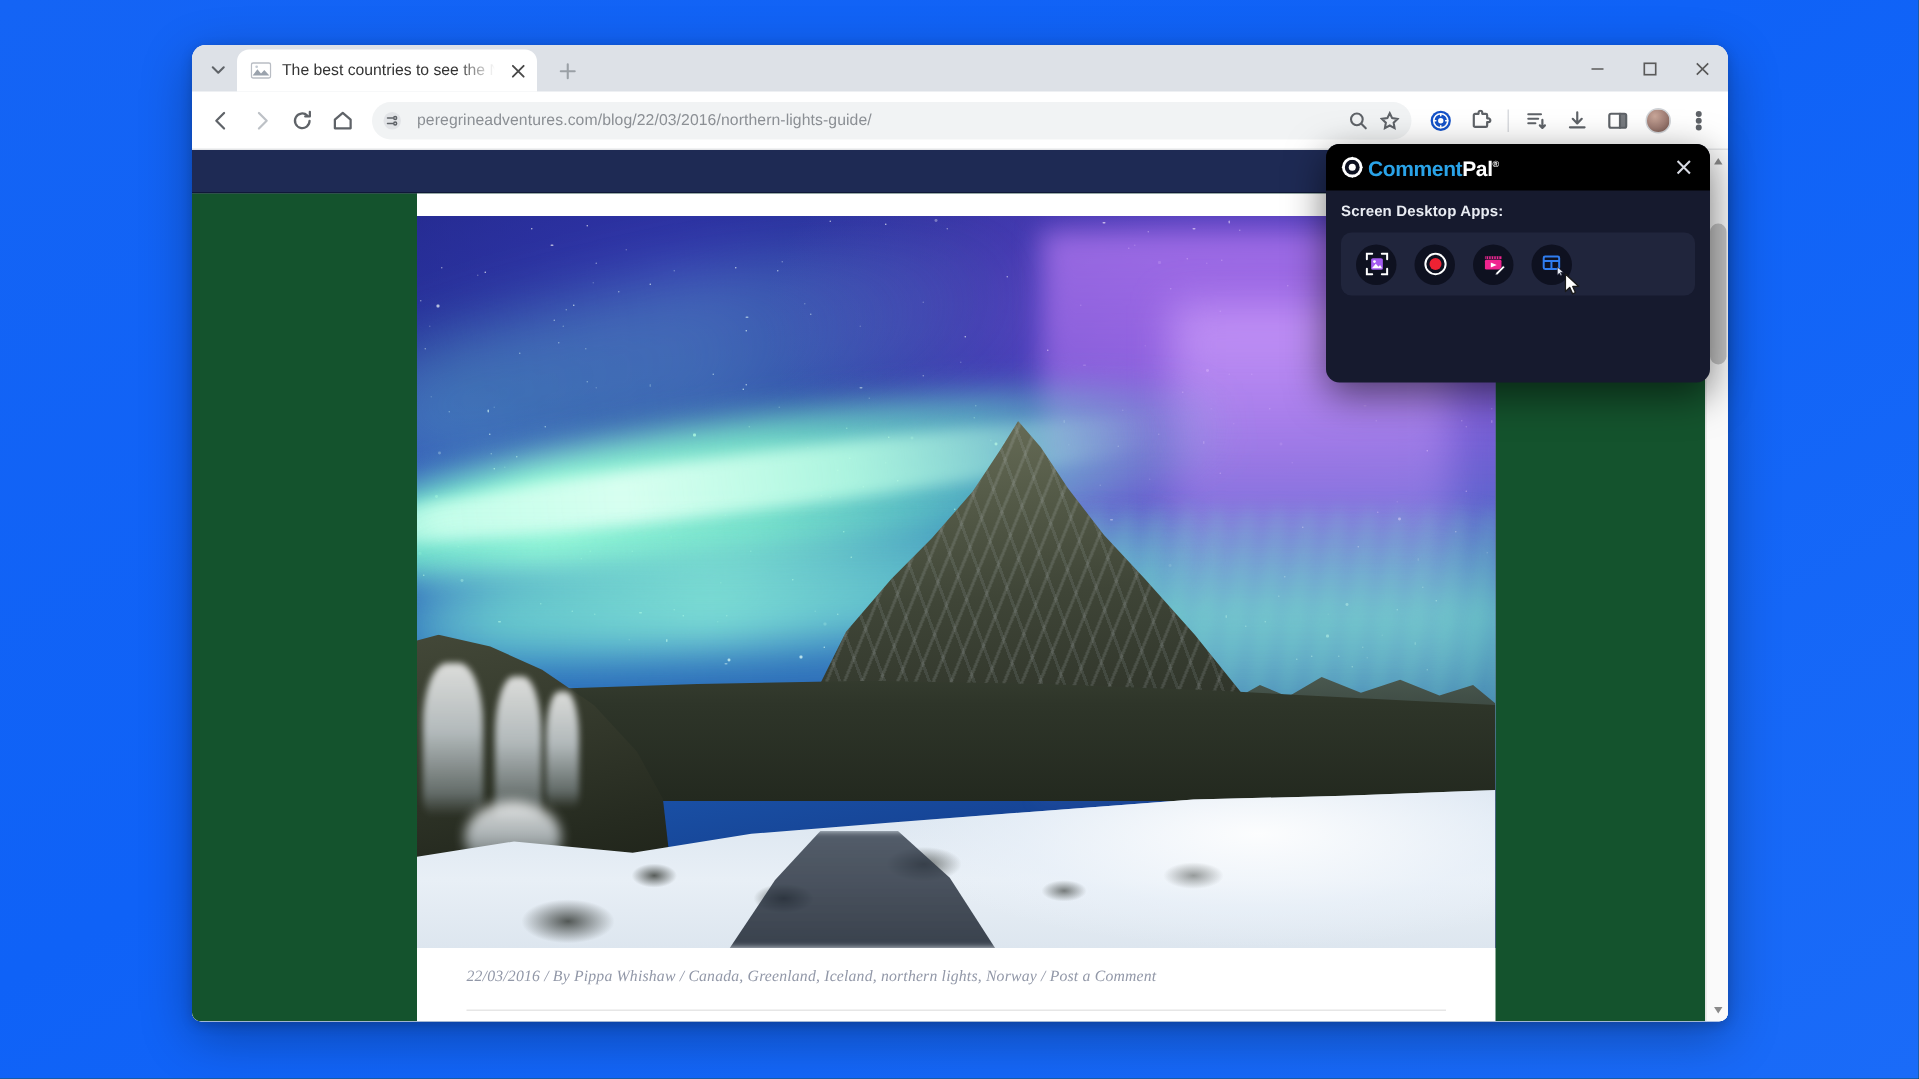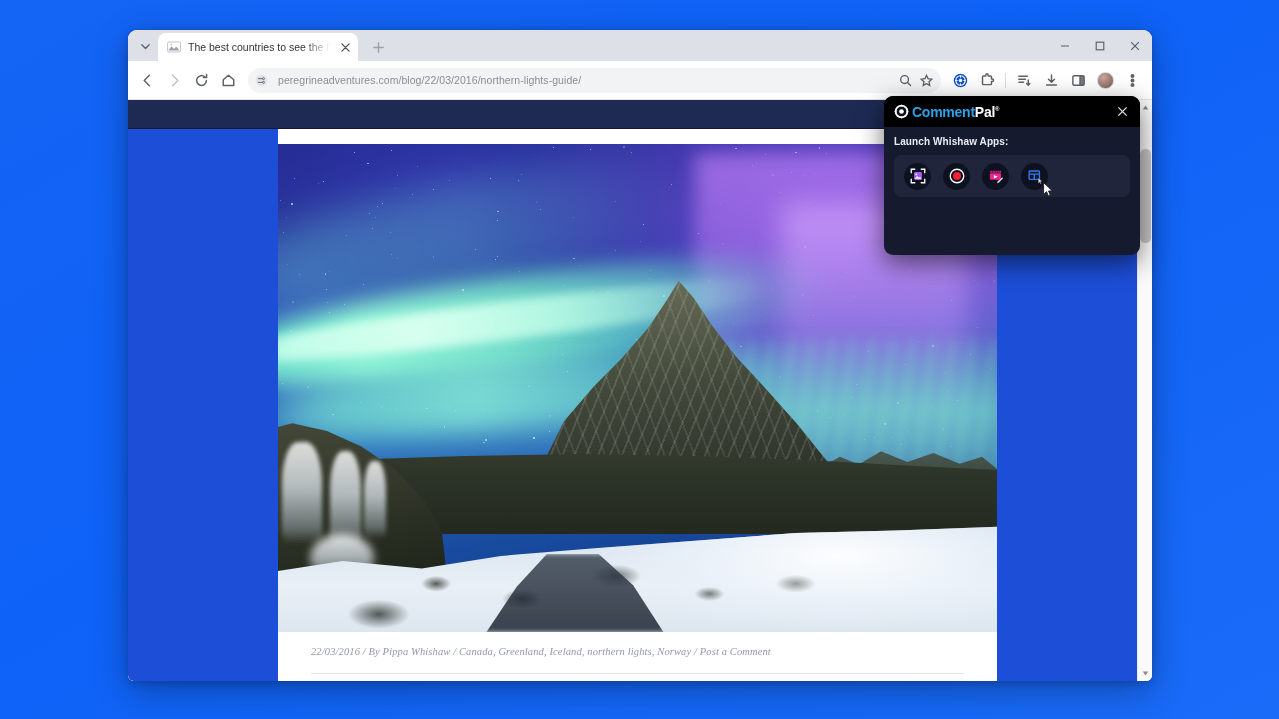--- a/index.html
+++ b/index.html
@@ -167,21 +167,21 @@
     background: #f0f0f0;
   }
   #site-header {
     height: 29px;
     background: #1e2a54;
     border-bottom: 1px solid #0f1838;
   }
   #page-body {
     position: relative;
     height: calc(100% - 29px);
-    background: #1d4ed8;
+    background: #14532d;
   }
   #content-column {
     position: absolute;
     left: 150px; top: 0;
     width: 719px; bottom: 0;
     background: #ffffff;
   }
   #hero-figure {
     margin: 15px 0 0 0;
     width: 719px; height: 488px;
@@ -992,21 +992,21 @@
       <span id="sp-wordmark"><span class="sp-blue">Comment</span><span class="sp-white">Pal</span><span class="sp-tm">®</span></span>
     </div>
     <div id="sp-close" title="Close">
       <svg viewBox="0 0 12 12">
           <path d="M1.5 1.5 L10.5 10.5 M10.5 1.5 L1.5 10.5" fill="none"></path>
         </svg>
     </div>
   </div>
 
   <div id="sp-body">
-    <div id="sp-section-label">Launch Whishaw Apps:</div>
+    <div id="sp-section-label">Screen Desktop Apps:</div>
 
     <div id="sp-apps-panel">
 
       <div class="sp-app" title="Screenshot">
         <svg viewBox="0 0 18 18">
           <path d="M1.4 5.4 V1.4 H5.4 M12.6 1.4 H16.6 V5.4 M16.6 12.6 V16.6 H12.6 M5.4 16.6 H1.4 V12.6" stroke="#ffffff" stroke-width="1.5" fill="none" stroke-linecap="round"></path>
           <rect x="4.6" y="4.6" width="8.8" height="8.8" rx="1.3" fill="#a45cf0"></rect>
           <circle cx="7.1" cy="7.2" r="1.05" fill="#ffffff"></circle>
           <path d="M5.2 12.2 L8.1 8.9 L10.1 11 L11.3 9.8 L12.8 12.2 Z" fill="#ffffff"></path>
         </svg>

